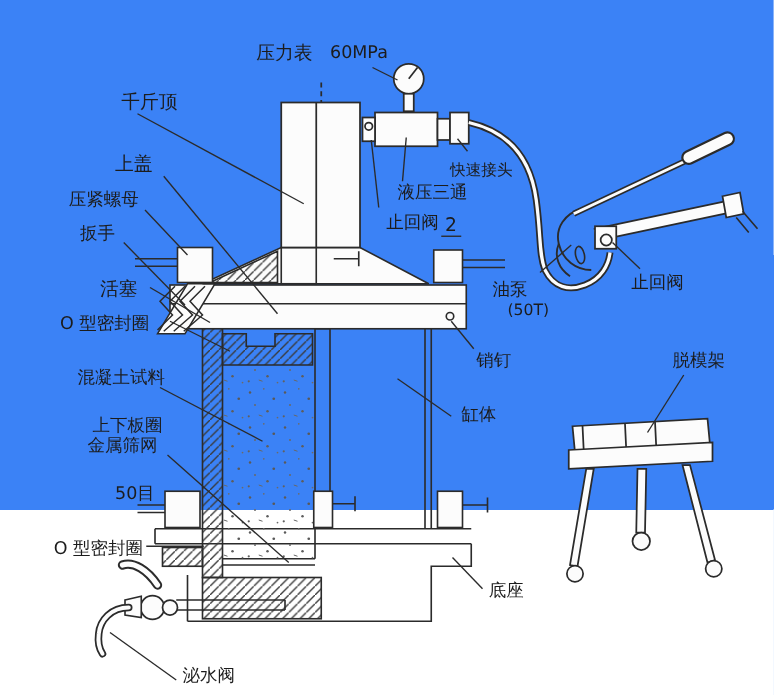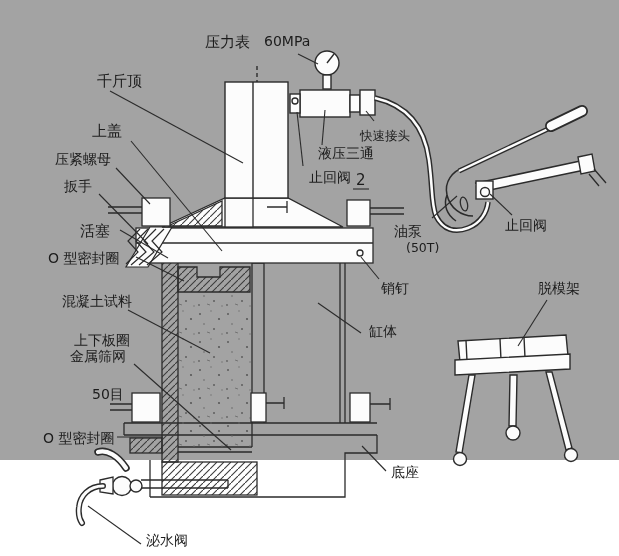--- a/index.html
+++ b/index.html
@@ -1,17 +1,17 @@
 <!DOCTYPE html>
 <html><head>
 <meta charset="utf-8">
 <style>
   html,body{margin:0;padding:0;background:#ffffff;}
   body{width:619px;height:556px;overflow:hidden;font-family:"DejaVu Sans","Liberation Sans",sans-serif;}
-  #stage{position:relative;width:619px;height:460px;background:#a3a3a3;}
+  #stage{position:relative;width:619px;height:408px;background:#3b82f6;}
   svg{display:block;}
   text{fill:#1c1c1c;font-family:"DejaVu Sans","Liberation Sans",sans-serif;}
   .lbl{font-size:14px;}
   .lbl-sm{font-size:12.5px;}
   .lbl-lg{font-size:15px;}
 </style>
 </head>
 <body>
 
 <div id="stage">

